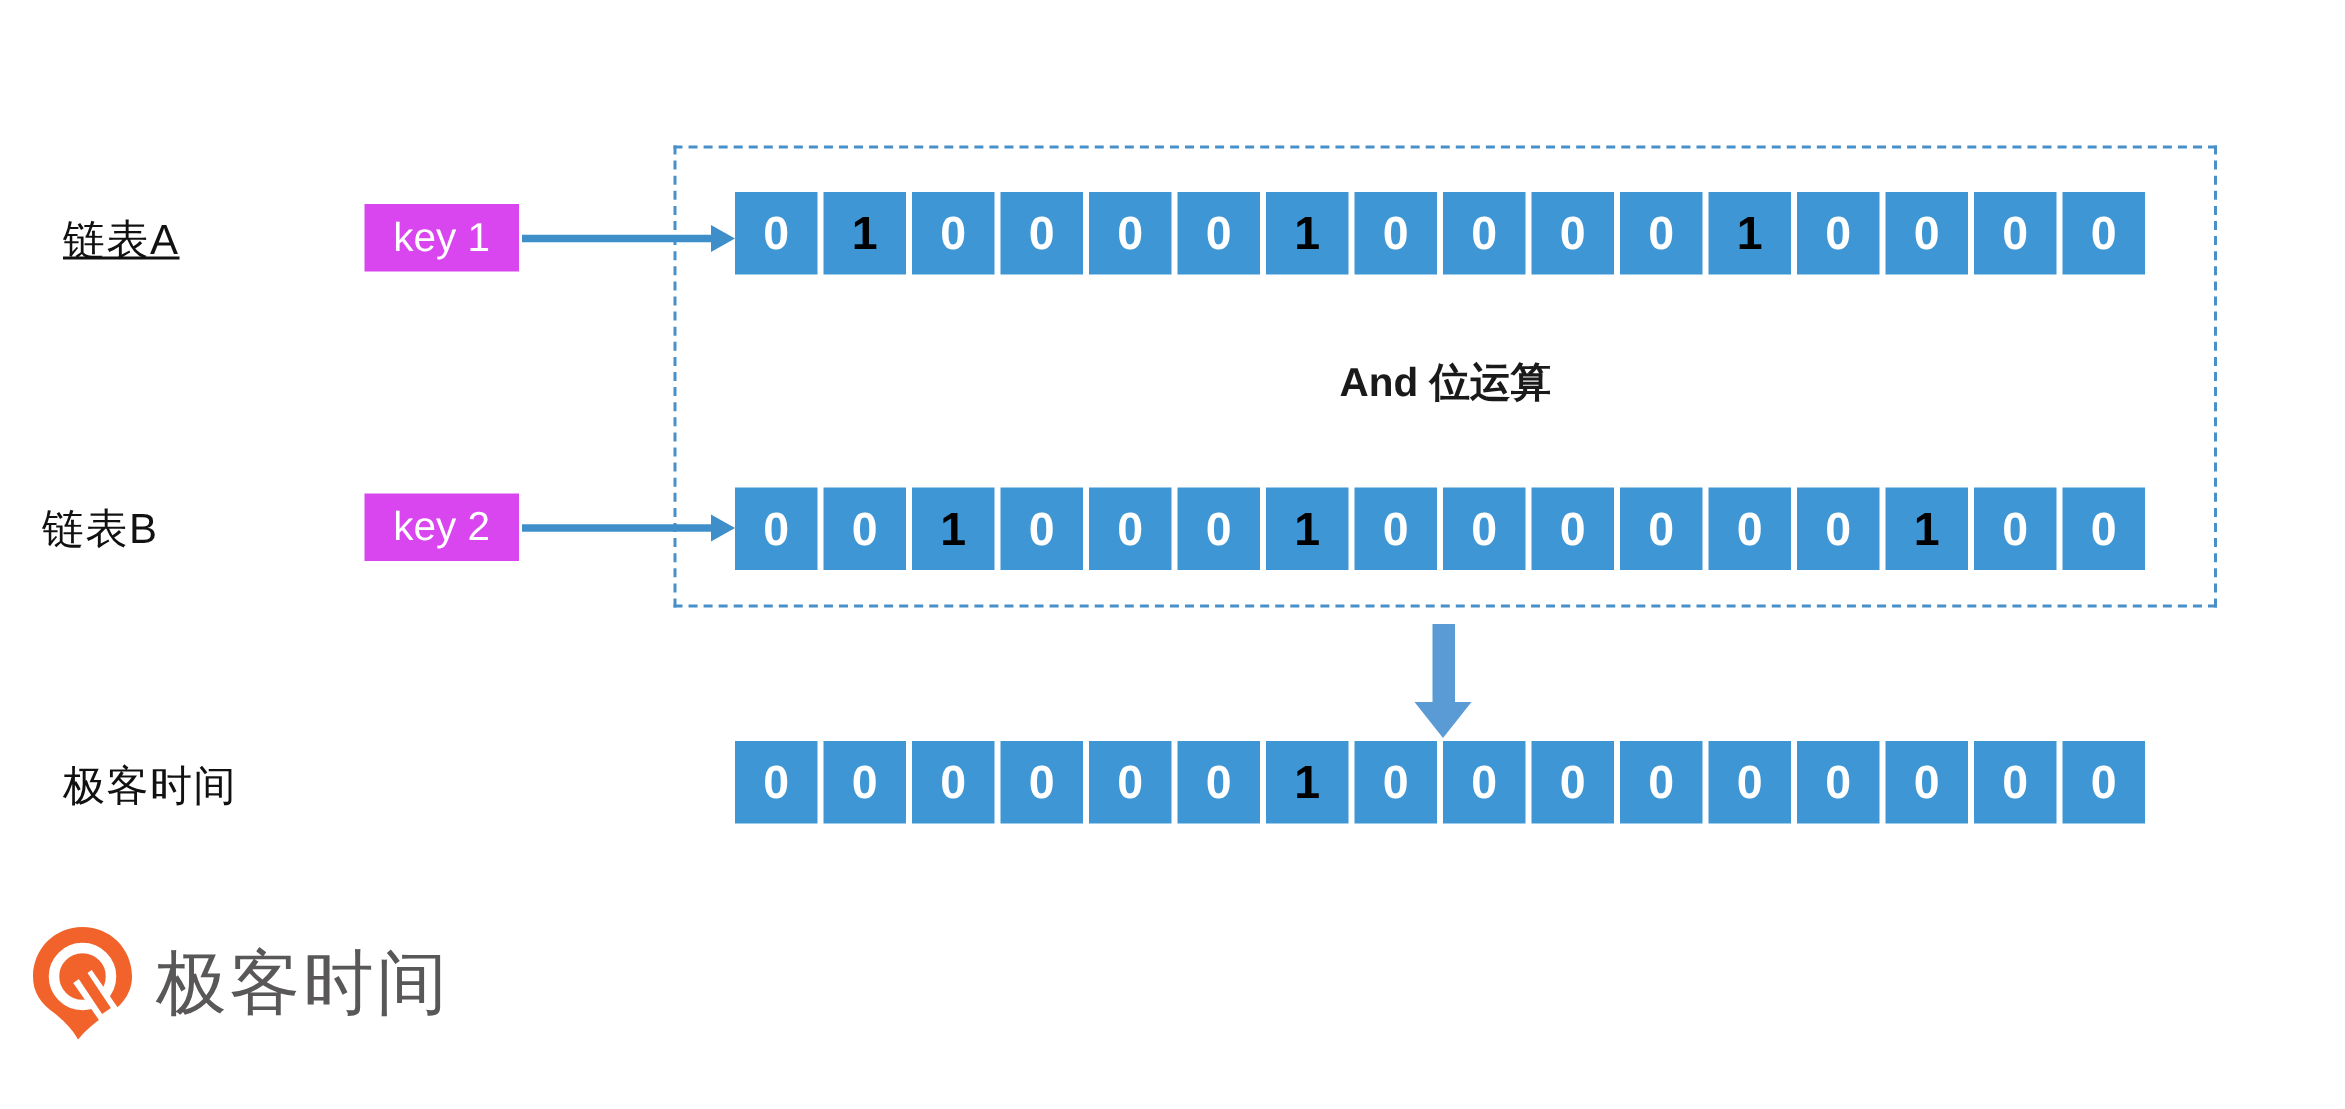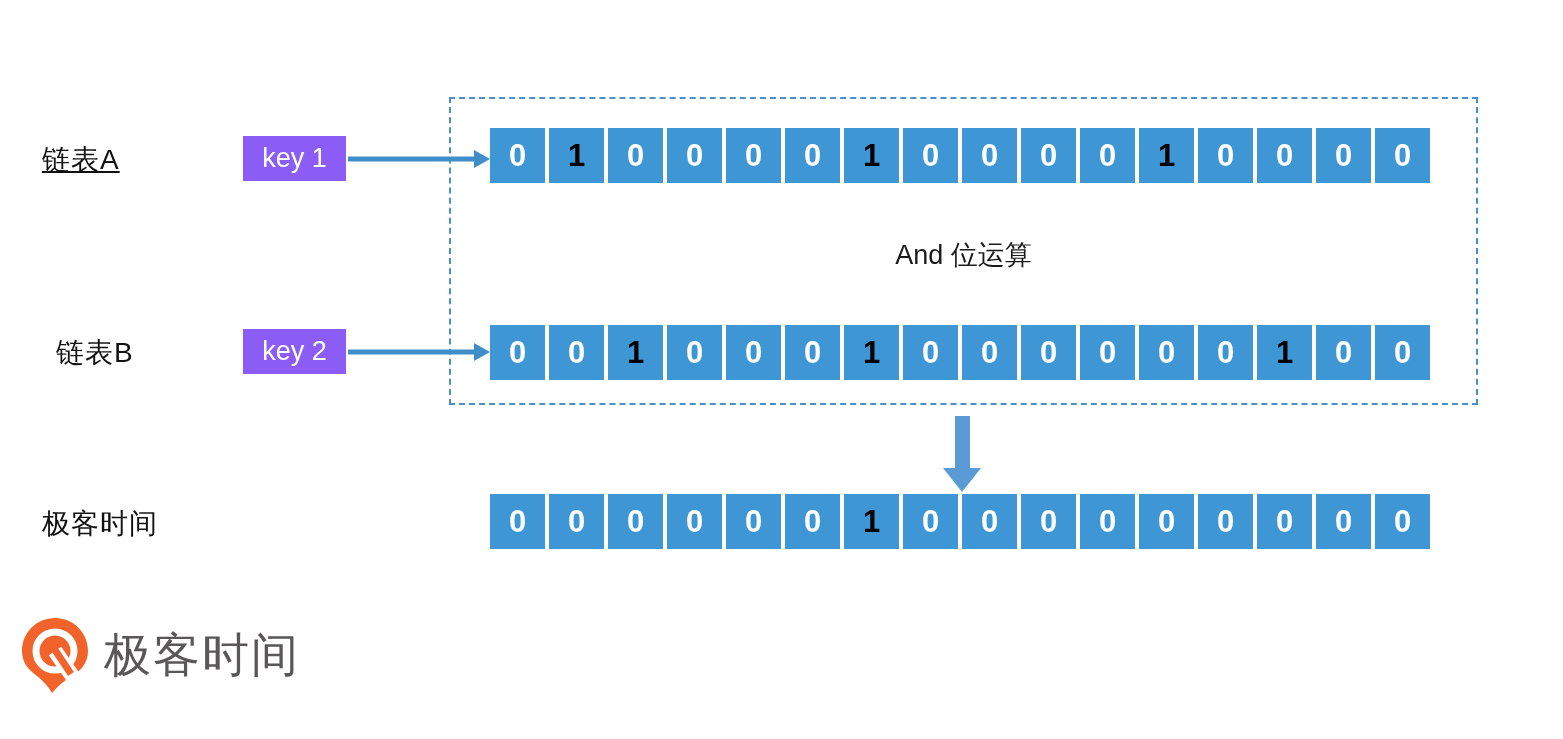--- a/index.html
+++ b/index.html
@@ -9,35 +9,35 @@
   }
   .abs { position: absolute; }
 
   
   .row-label {
     color: #111111; font-size: 28px; letter-spacing: 1px;
   }
 
   
   .key-box {
-    width: 103px; height: 45px; background: #8b5cf6;
+    width: 103px; height: 45px; background: #d946ef;
     color: #ffffff; font-size: 27px;
     display: flex; align-items: center; justify-content: center;
   }
 
   
   .dashed-box {
     left: 449px; top: 97px; width: 1029px; height: 308px;
     border: 2px dashed #4A90C8; box-sizing: border-box;
   }
 
   
   .op-label {
     left: 449px; top: 237px; width: 1029px; text-align: center;
-    color: #1a1a1a; font-size: 27px;
+    color: #1a1a1a; font-size: 27px; font-weight: bold;
   }
 
   
   .bit-row {
     display: flex; gap: 4px; left: 490px;
   }
   .cell {
     width: 55px; height: 55px; background: #3E97D4;
     display: flex; align-items: center; justify-content: center;
     color: #ffffff; font-size: 31px; font-weight: bold;
@@ -76,21 +76,21 @@
     <div class="cell">0</div>
     <div class="cell one">1</div>
     <div class="cell">0</div>
     <div class="cell">0</div>
     <div class="cell">0</div>
     <div class="cell">0</div>
   </div>
 
 <div class="abs op-label">And 位运算</div>
 
-<div class="abs row-label" style="left:56px; top:334px;">链表B</div>
+<div class="abs row-label" style="left:28px; top:334px;">链表B</div>
 <div class="abs key-box" style="left:243px; top:329px;">key 2</div>
 <svg class="abs" style="left:348px; top:340px;" width="142" height="25">
   <line x1="0" y1="12" x2="128" y2="12" stroke="#3E8FC9" stroke-width="5"></line>
   <polygon points="126,3 142,12 126,21" fill="#3E8FC9"></polygon>
 </svg>
 <div class="abs bit-row" style="top:325px;">
     <div class="cell">0</div>
     <div class="cell">0</div>
     <div class="cell one">1</div>
     <div class="cell">0</div>

